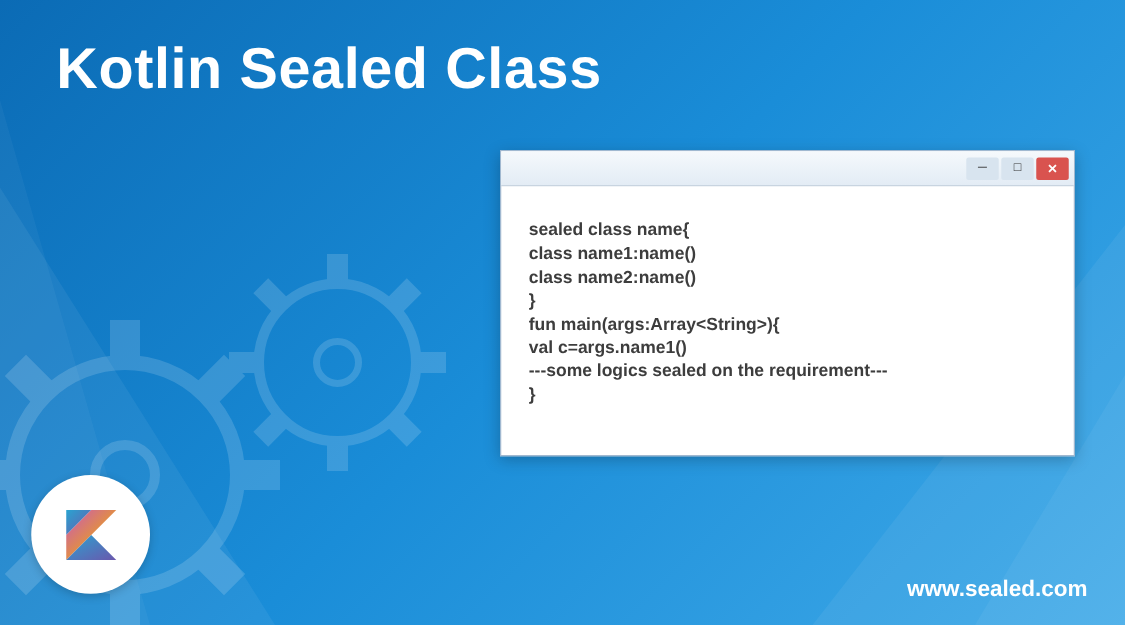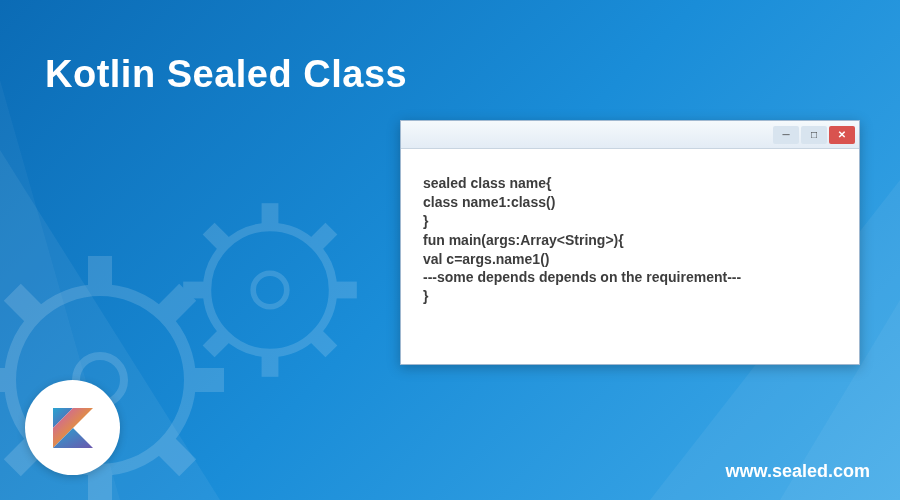--- a/index.html
+++ b/index.html
@@ -29,24 +29,24 @@
     .triangles {
       position: absolute;
       bottom: 0;
       left: 0;
       width: 100%;
       height: 100%;
       pointer-events: none;
     }
     .title {
       position: absolute;
-      top: 53px;
+      top: 27px;
       left: 45px;
       color: #ffffff;
-      font-size: 38px;
+      font-size: 46px;
       font-weight: bold;
       letter-spacing: 0.5px;
     }
     .code-window {
       position: absolute;
       top: 120px;
       left: 400px;
       width: 460px;
       background: #ffffff;
       border: 1px solid #a0b8d0;
@@ -175,25 +175,26 @@
 <div class="code-window">
   <div class="window-titlebar">
     <div class="window-btns">
       <div class="win-btn btn-min">─</div>
       <div class="win-btn btn-max">□</div>
       <div class="win-btn btn-close">✕</div>
     </div>
   </div>
   <div class="code-body">
     <div class="code-line">sealed class name{</div>
-    <div class="code-line">class name1:class()</div>
+    <div class="code-line">class name1:name()</div>
+    <div class="code-line">class name2:name()</div>
     <div class="code-line">}</div>
     <div class="code-line">fun main(args:Array&lt;String&gt;){</div>
     <div class="code-line">val c=args.name1()</div>
-    <div class="code-line">---some depends depends on the requirement---</div>
+    <div class="code-line">---some logics sealed on the requirement---</div>
     <div class="code-line">}</div>
   </div>
 </div>
 
 <div class="logo-badge">
   <svg class="kotlin-logo" viewBox="0 0 48 48">
     <defs>
       <linearGradient id="g1" x1="0%" y1="0%" x2="100%" y2="100%">
         <stop offset="0%" stop-color="#c757bc"></stop>
         <stop offset="50%" stop-color="#e08b4b"></stop>

